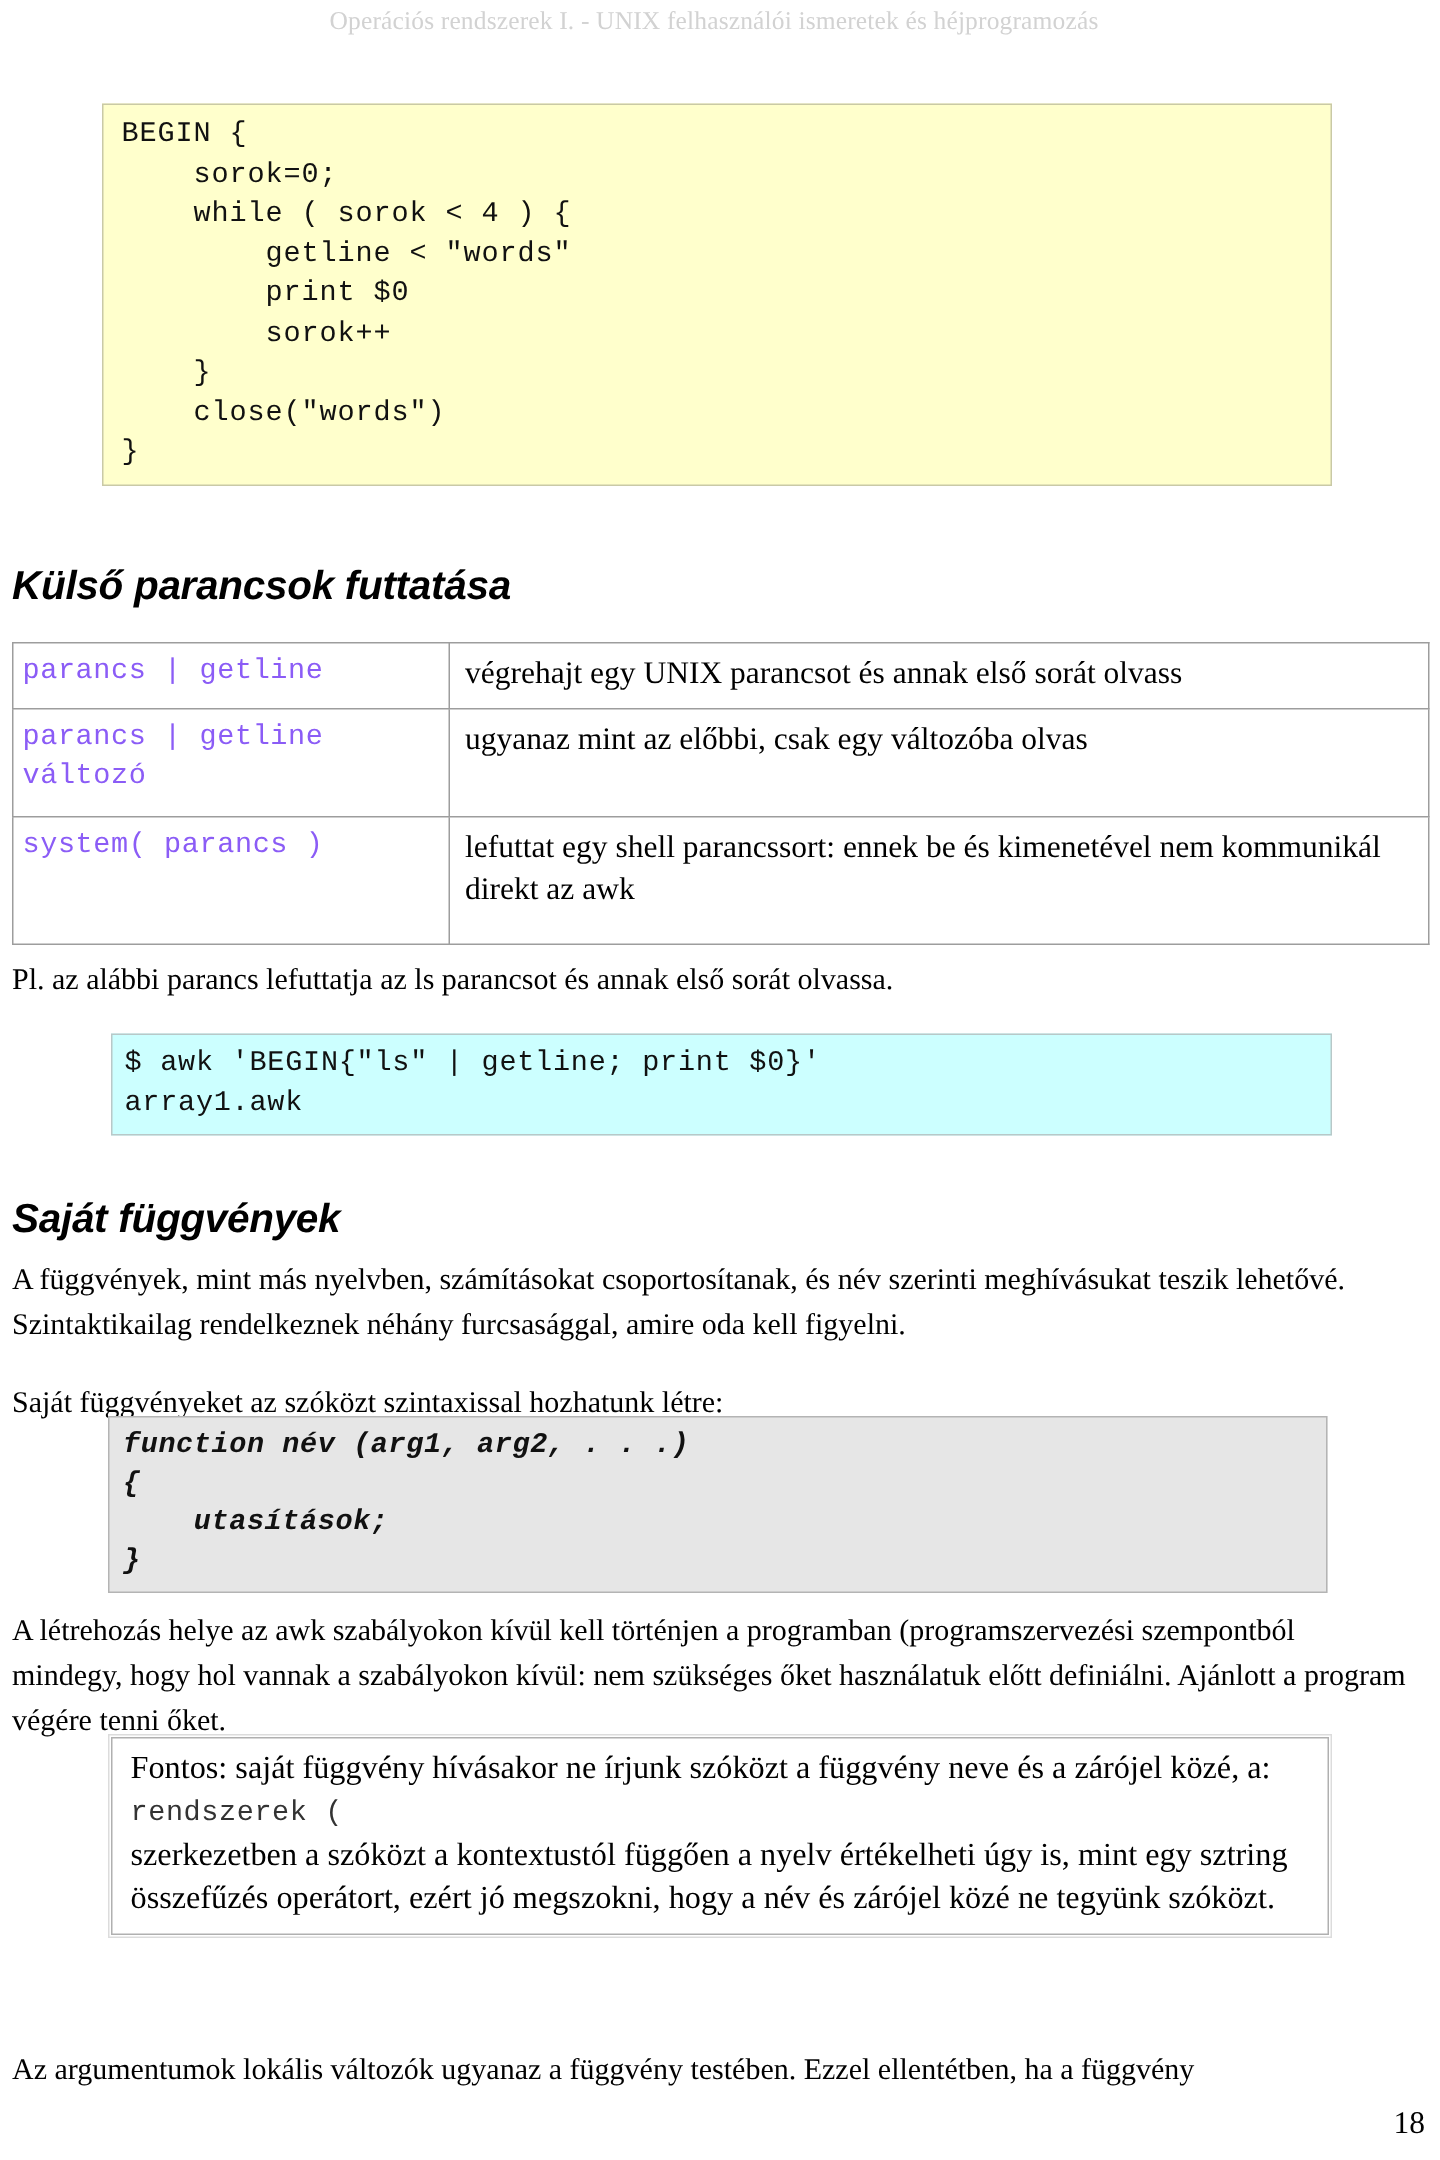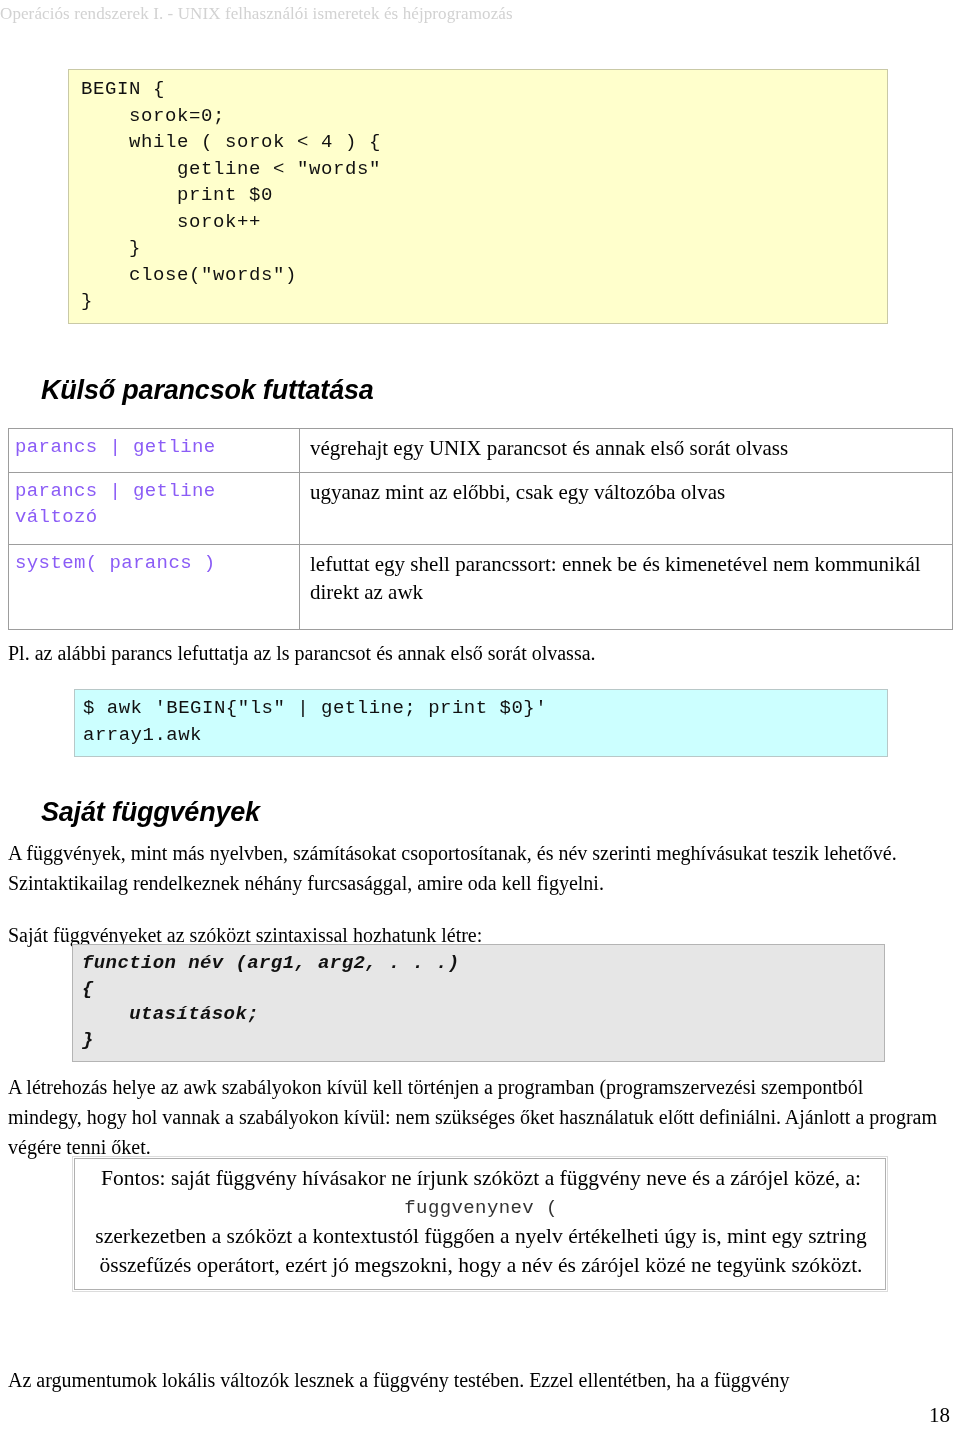--- a/index.html
+++ b/index.html
@@ -14,21 +14,21 @@
     position: relative;
     overflow: hidden;
   }
 
   
   .page-header {
     position: absolute;
     top: 4px;
     left: 0;
     width: 960px;
-    text-align: left;
+    text-align: center;
     padding-right: 8px;
     font-family: "Liberation Serif", "DejaVu Serif", serif;
     font-size: 17px;
     color: #d2d2d2;
     letter-spacing: 0.1px;
     white-space: nowrap;
   }
 
   
   .code-yellow {
@@ -51,21 +51,20 @@
   
   .h-section {
     position: absolute;
     left: 8px;
     font-family: "Liberation Sans", "DejaVu Sans", sans-serif;
     font-weight: bold;
     font-style: italic;
     font-size: 27px;
     color: #000;
     letter-spacing: -0.2px;
-    margin-left: 33px;
   }
   #heading-kulso { top: 353px; }
   #heading-sajat { top: 775px; }
 
   
   .cmd-table {
     position: absolute;
     left: 8px;
     top: 428px;
     width: 945px;
@@ -157,21 +156,20 @@
     width: 812px;
     background: #ffffff;
     border: 1px solid #b0b0b0;
     outline: 1px solid #dcdcdc;
     outline-offset: 1px;
     padding: 5px 10px 8px 12px;
     font-family: "Liberation Serif", "DejaVu Serif", serif;
     font-size: 21.5px;
     line-height: 29.5px;
     color: #000;
-    text-align: center;
   }
   .note-box .mono-line {
     font-family: "Liberation Mono", "DejaVu Sans Mono", monospace;
     font-size: 19px;
     letter-spacing: 0.4px;
     line-height: 28px;
     color: #333;
   }
 
   
@@ -232,19 +230,19 @@
 
 <pre class="code-grey">function név (arg1, arg2, . . .)
 {
     utasítások;
 }</pre>
 
 <p class="para" id="para-letre">A létrehozás helye az awk szabályokon kívül kell történjen a programban (programszervezési szempontból mindegy, hogy hol vannak a szabályokon kívül: nem szükséges őket használatuk előtt definiálni. Ajánlott a program végére tenni őket.</p>
 
 <div class="note-box">
   <span>Fontos: saját függvény hívásakor ne írjunk szóközt a függvény neve és a zárójel közé, a:</span>
-  <div class="mono-line">fuggvenynev (</div>
+  <div class="mono-line">rendszerek (</div>
   <span>szerkezetben a szóközt a kontextustól függően a nyelv értékelheti úgy is, mint egy sztring összefűzés operátort, ezért jó megszokni, hogy a név és zárójel közé ne tegyünk szóközt.</span>
 </div>
 
-<p class="para" id="para-arg">Az argumentumok lokális változók lesznek a függvény testében. Ezzel ellentétben, ha a függvény</p>
+<p class="para" id="para-arg">Az argumentumok lokális változók ugyanaz a függvény testében. Ezzel ellentétben, ha a függvény</p>
 
 <div class="page-number">18</div>
 
 </body></html>

